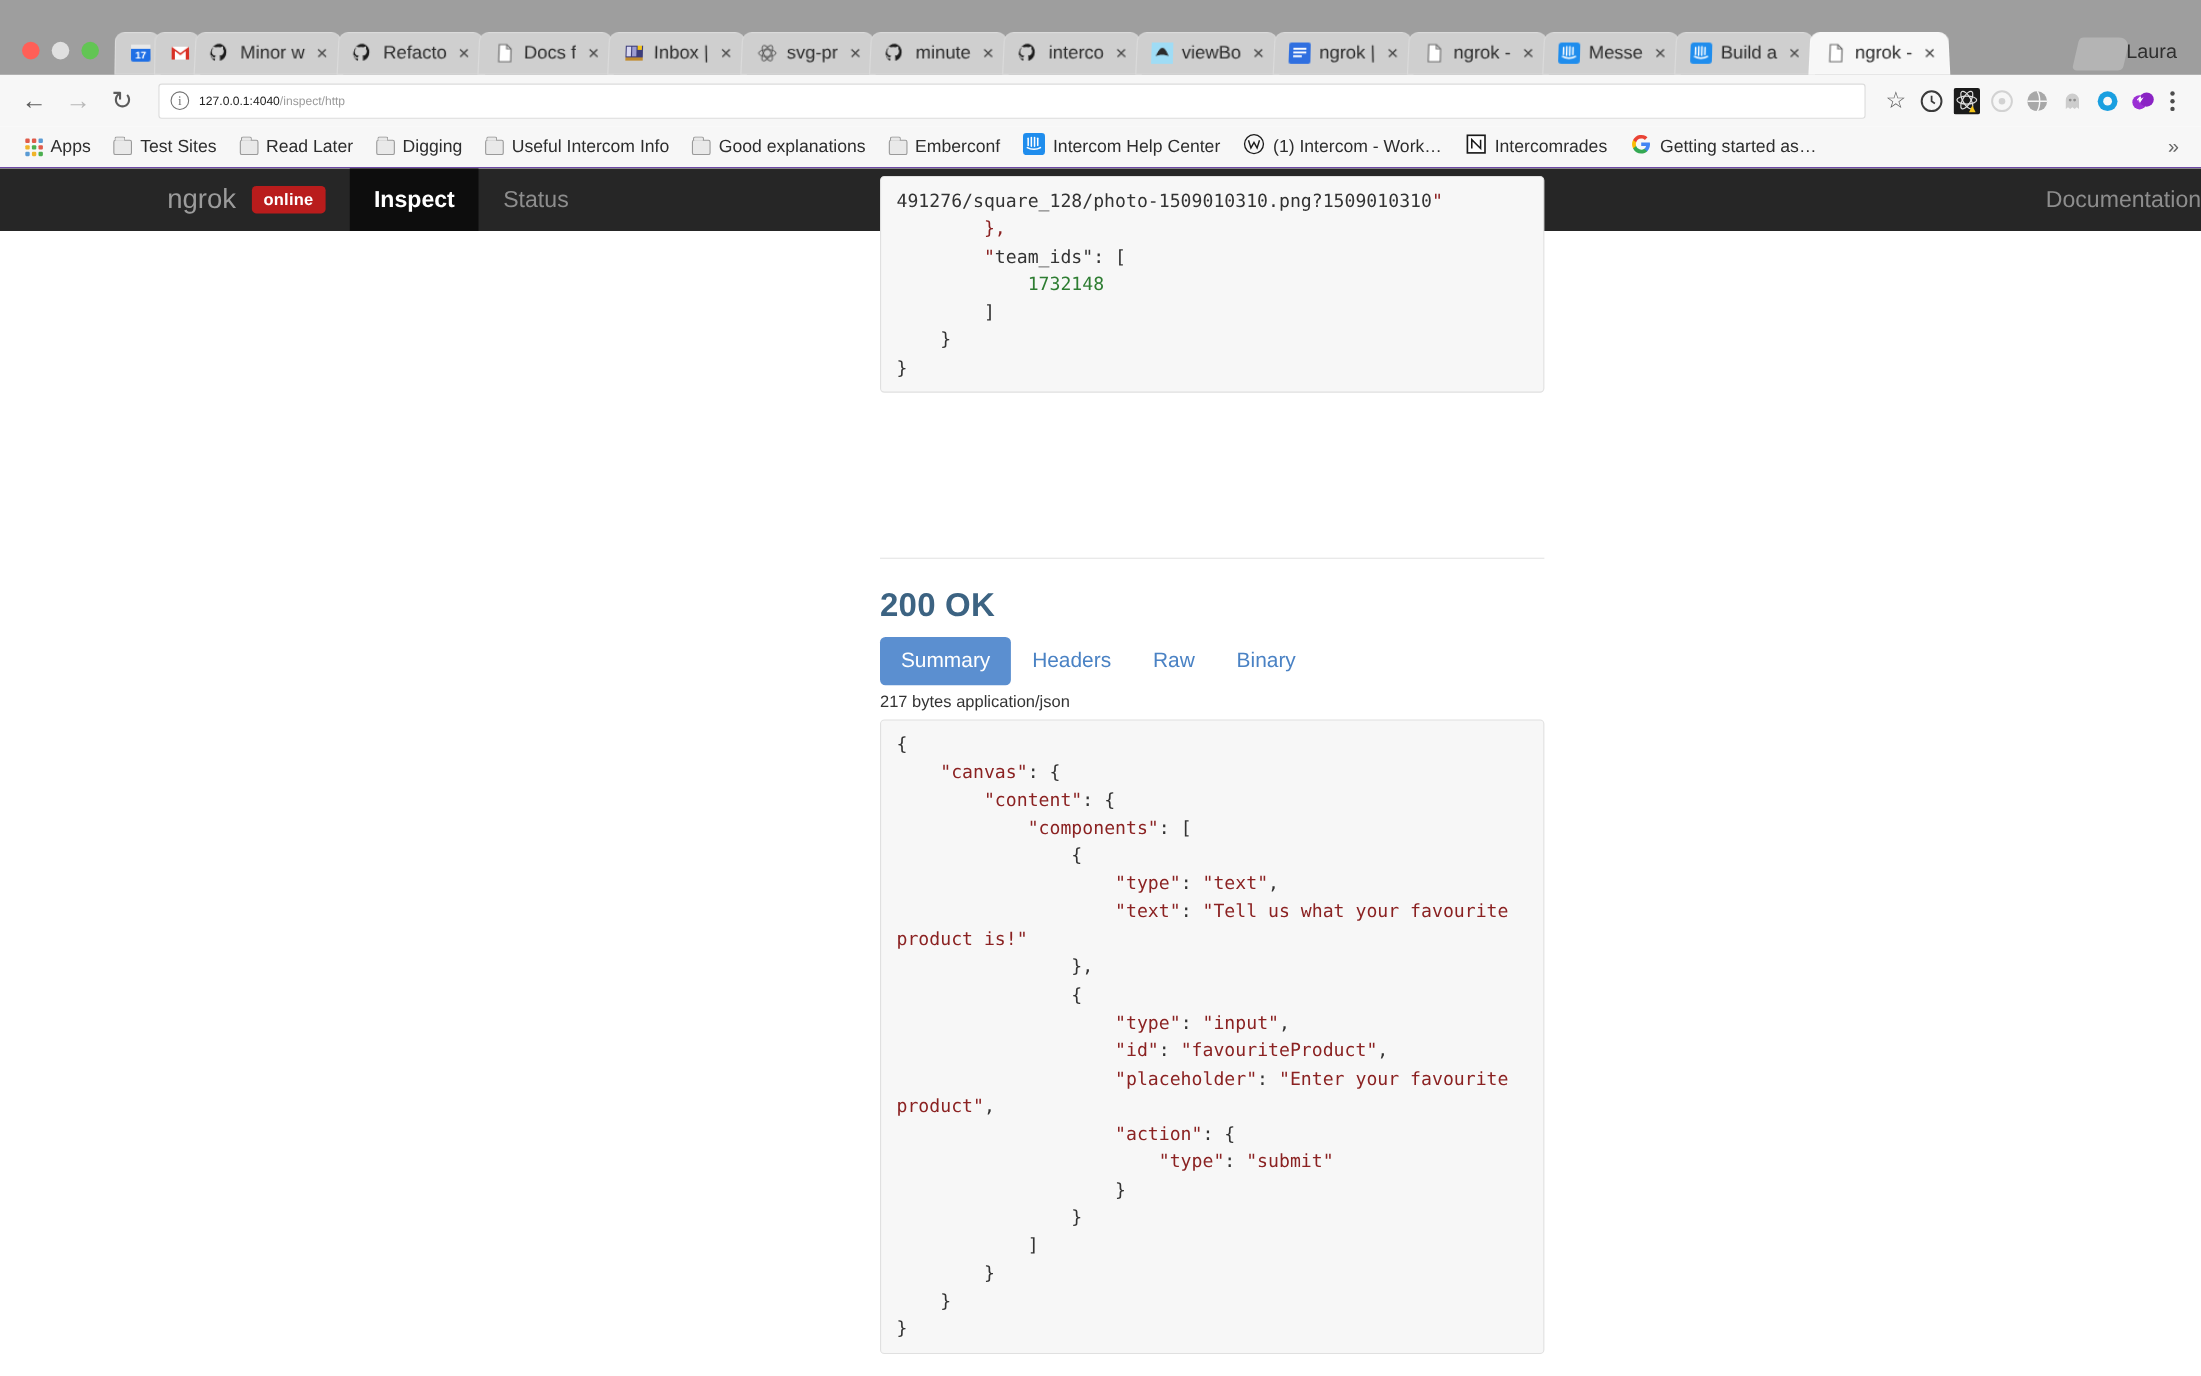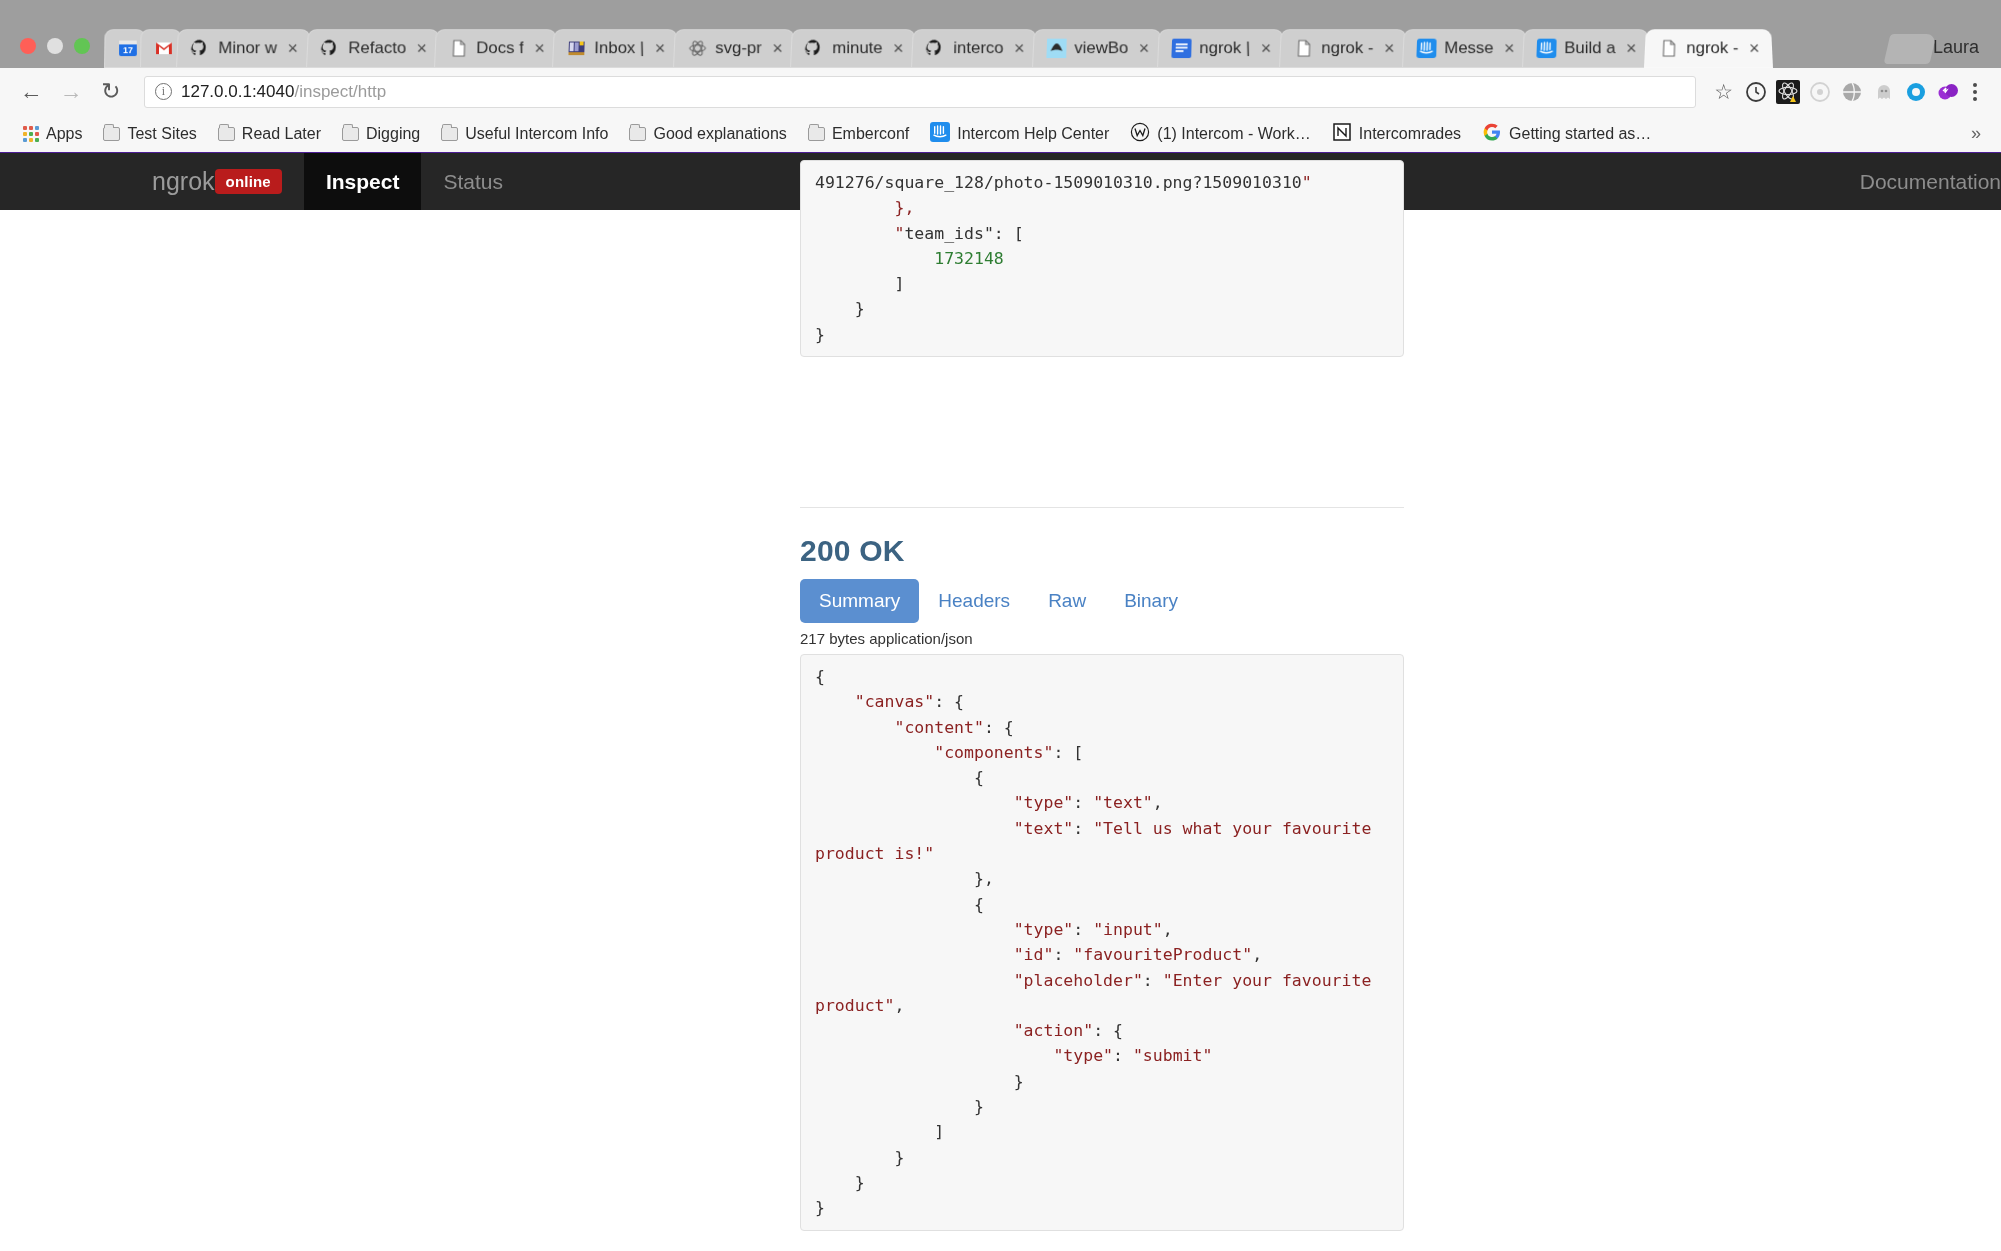--- a/index.html
+++ b/index.html
@@ -72,21 +72,21 @@
   .omnibox {
     flex: 1; height: 32px; background: #ffffff; border: 1px solid #dcdcdc;
     border-radius: 3px; margin: 0 8px 0 10px; display: flex; align-items: center;
     padding: 0 10px; gap: 9px; min-width: 0;
   }
   .omnibox .info-glyph {
     width: 17px; height: 17px; border: 1.6px solid #727272; border-radius: 50%;
     display: flex; align-items: center; justify-content: center;
     font-size: 12px; color: #727272; font-family: "Liberation Serif", serif; flex: none;
   }
-  .url { font-size: 17px; color: #9b9b9b; white-space: nowrap; }
+  .url { font-size: 11px; color: #9b9b9b; white-space: nowrap; }
   .url .host { color: #212121; }
   .omni-right { display: flex; align-items: center; gap: 6px; }
   .star { font-size: 21px; color: #5b5b5b; padding: 0 4px; }
   .ext { width: 26px; height: 26px; display: flex; align-items: center; justify-content: center; }
   .ext svg { display: block; }
   .menu-dots { display: flex; flex-direction: column; gap: 3px; padding: 0 10px 0 6px; }
   .menu-dots i { width: 4px; height: 4px; background: #4c4c4c; border-radius: 50%; display: block; }
 
   
   .bookmarks {
@@ -108,21 +108,21 @@
   .apps-grid i { width: 4px; height: 4px; display: block; border-radius: 1px; }
   .chev { margin-left: auto; color: #666; font-size: 18px; padding-right: 6px; }
 
   
   .page { flex: 1; background: #ffffff; position: relative; overflow: hidden; }
   .ngrok-nav {
     height: 57px; background: #262626; display: flex; align-items: stretch;
     padding-left: 152px;
   }
   .brand {
-    display: flex; align-items: center; padding-right: 22px;
+    display: flex; align-items: center; gap: 14px; padding-right: 22px;
   }
   .brand-name { color: #9b9b9b; font-size: 25px; }
   .badge-online {
     background: #b91c1c; color: #ffffff; font-size: 15px; font-weight: bold;
     padding: 4px 11px; border-radius: 4px; letter-spacing: .2px;
   }
   .nav-link {
     display: flex; align-items: center; padding: 0 22px; color: #8d8d8d; font-size: 21px;
   }
   .nav-link.active { background: #0d0d0d; color: #ffffff; font-weight: bold; }

